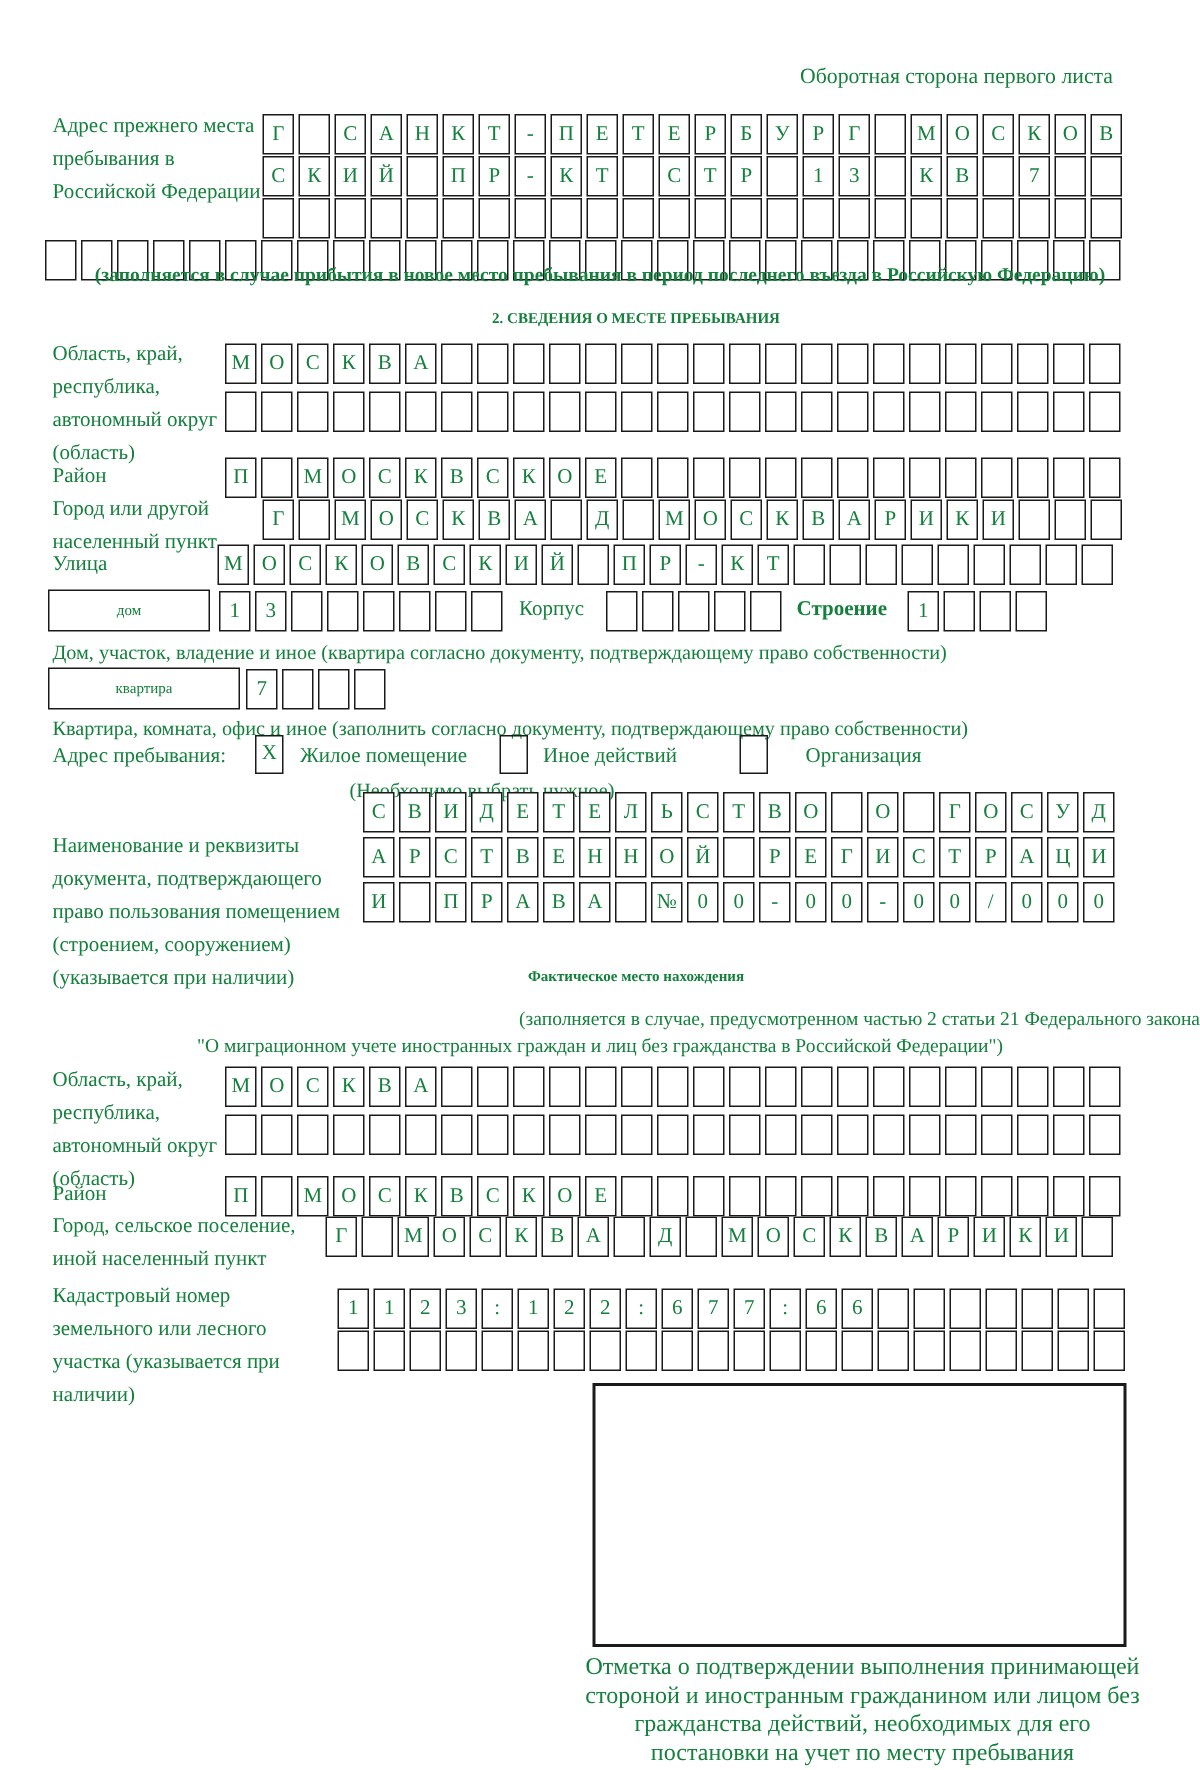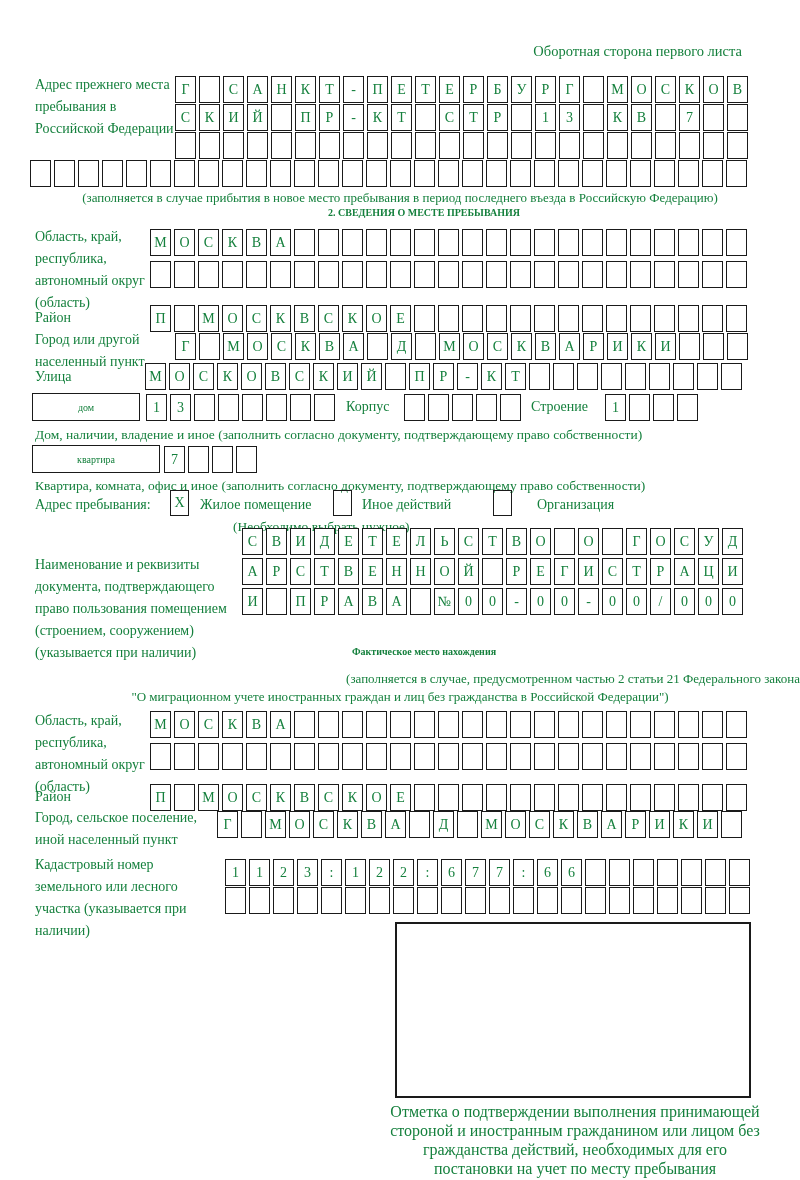--- a/index.html
+++ b/index.html
@@ -144,21 +144,21 @@
       <span class="cell"></span>
       <span class="cell"></span>
       <span class="cell"></span>
       <span class="cell"></span>
       <span class="cell"></span>
       <span class="cell"></span>
       <span class="cell"></span>
       <span class="cell"></span>
       <span class="cell"></span>
     </div>
-  <div class="abs note center" style="top:173px;">(заполняется в случае прибытия в новое место пребывания в период последнего въезда в Российскую Федерацию)</div>
+  <div class="abs note center" style="top:158px;font-weight:bold;">(заполняется в случае прибытия в новое место пребывания в период последнего въезда в Российскую Федерацию)</div>
 
   <div class="abs sect-title center" style="top:191px;">2. СВЕДЕНИЯ О МЕСТЕ ПРЕБЫВАНИЯ</div>
 
   <div class="abs lbl" style="left:35px; top:210px; width:112px;">Область, край, республика, автономный округ (область)</div>
   <div class="abs cells" style="left:150px; top:213px;">
       <span class="cell">М</span>
       <span class="cell">О</span>
       <span class="cell">С</span>
       <span class="cell">К</span>
       <span class="cell">В</span>
@@ -309,28 +309,28 @@
       <span class="cell"></span>
     </div>
   <div class="abs lbl" style="left:346px; top:380px;">Корпус</div>
   <div class="abs cells" style="left:404px; top:378px;">
       <span class="cell"></span>
       <span class="cell"></span>
       <span class="cell"></span>
       <span class="cell"></span>
       <span class="cell"></span>
     </div>
-  <div class="abs lbl" style="left:531px; top:380px;">Строение</div>
+  <div class="abs lbl" style="left:531px; top:380px;font-weight:bold;">Строение</div>
   <div class="abs cells" style="left:605px; top:378px;">
       <span class="cell">1</span>
       <span class="cell"></span>
       <span class="cell"></span>
       <span class="cell"></span>
     </div>
-  <div class="abs note" style="left:35px; top:410px; font-size:13.5px;">Дом, наличии, владение и иное (заполнить согласно документу, подтверждающему право собственности)</div>
+  <div class="abs note" style="left:35px; top:410px; font-size:13.5px;">Дом, участок, владение и иное (квартира согласно документу, подтверждающему право собственности)</div>
 
   <div class="abs widebox" style="left:32px; top:429px; width:126px;">квартира</div>
   <div class="abs cells" style="left:164px; top:430px;">
       <span class="cell">7</span>
       <span class="cell"></span>
       <span class="cell"></span>
       <span class="cell"></span>
     </div>
   <div class="abs note" style="left:35px; top:461px; font-size:13.5px;">Квартира, комната, офис и иное (заполнить согласно документу, подтверждающему право собственности)</div>
 

